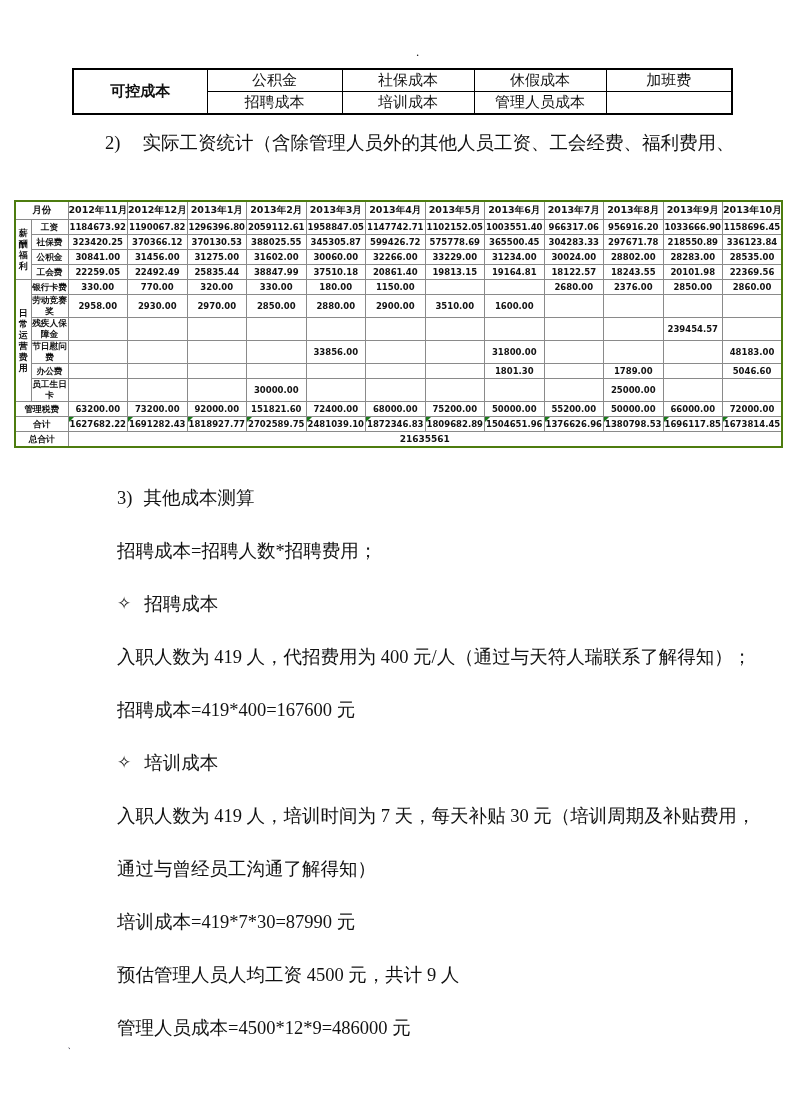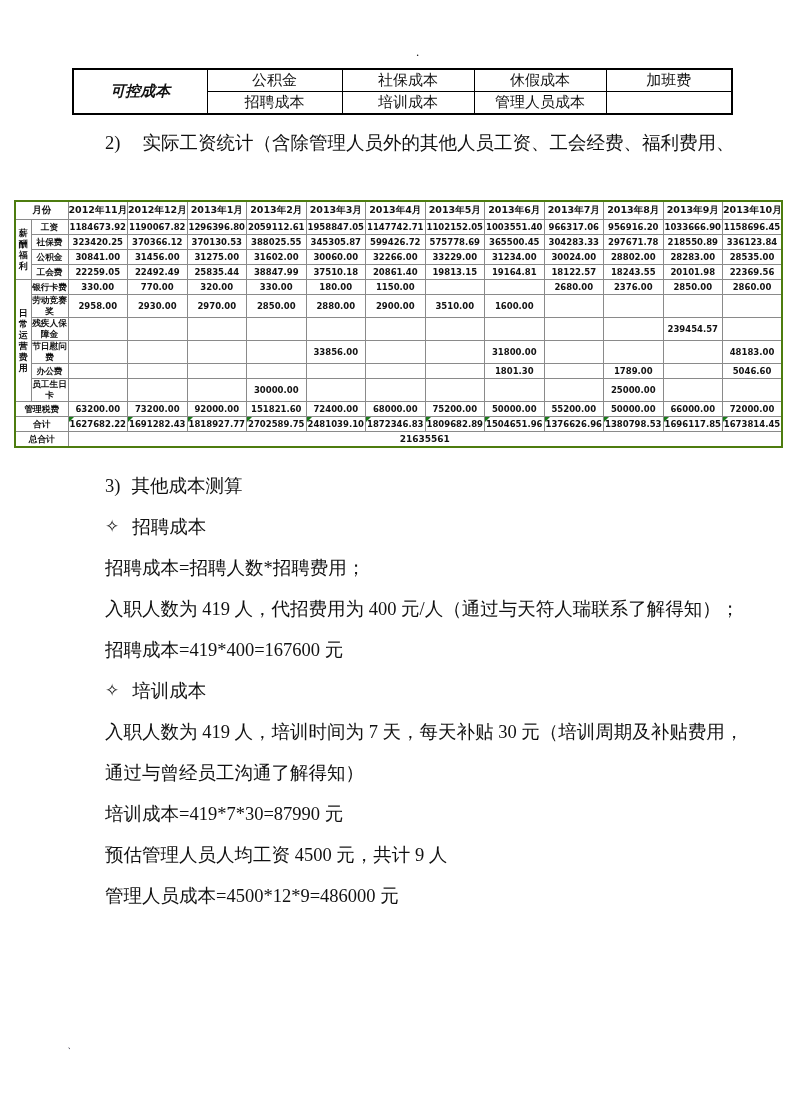--- a/index.html
+++ b/index.html
@@ -16,21 +16,21 @@
   
   .top-table {
     position:absolute; left:72px; top:68px;
     border-collapse:collapse; table-layout:fixed;
     border:2px solid #000;
   }
   .top-table td {
     border:1px solid #000; text-align:center; vertical-align:middle;
     font-size:15px; height:21px; padding:0 2px; overflow:hidden; white-space:nowrap;
   }
-  .top-table td.head { font-weight:bold; font-size:15px;font-style:italic; }
+  .top-table td.head { font-weight:bold; font-size:15px; }
 
   
   .intro { position:absolute; left:105px; top:133px; width:660px; font-size:18.5px; }
   .intro p { margin:0 0 15px 0; line-height:20px; white-space:nowrap; }
   .intro .num { margin-right:22px; }
 
   
   .cost-table {
     position:absolute; left:14px; top:200px;
     border-collapse:collapse; table-layout:fixed; width:767px;
@@ -47,21 +47,21 @@
   .cost-table td.rlabel { font-size:8.7px; line-height:11px; white-space:normal; word-break:break-all; }
   .cost-table td.group { font-size:9px; line-height:11px; word-break:break-all; padding:0 0; }
   .cost-table td.flag::before {
     content:""; position:absolute; left:0; top:0; width:0; height:0;
     border-top:5px solid var(--flag, #1a7a1a); border-right:5px solid transparent;
   }
   .cost-table td.grand { font-size:9px; white-space:nowrap; }
 
   
   .sections { position:absolute; left:105px; top:475px; width:670px; font-size:18.5px; }
-  .sections p { margin:0; height:41px; line-height:22px; white-space:nowrap; }
+  .sections p { margin:12px; height:41px; line-height:22px; white-space:nowrap; }
   .sections .num { margin-right:11px; }
   .sections .bul { margin-right:13px; font-size:17px; position:relative; top:-1px; }
 </style>
 </head>
 <body>
 
 <div class="page">
 
   <span class="stray-top">.</span>
 
@@ -311,22 +311,22 @@
         </tr>
         <tr>
           <td class="rlabel" colspan="2">总合计</td>
           <td class="grand" colspan="12">21635561</td>
         </tr>
       </tbody>
   </table>
 
   <div class="sections" id="sections">
       <p><span class="num">3)</span>其他成本测算</p>
+      <p>招聘成本=招聘人数*招聘费用；</p>
       <p><span class="bul">✧</span>招聘成本</p>
-      <p>招聘成本=招聘人数*招聘费用；</p>
       <p>入职人数为 419 人，代招费用为 400 元/人（通过与天符人瑞联系了解得知）；</p>
       <p>招聘成本=419*400=167600 元</p>
       <p><span class="bul">✧</span>培训成本</p>
       <p>入职人数为 419 人，培训时间为 7 天，每天补贴 30 元（培训周期及补贴费用，</p>
       <p>通过与曾经员工沟通了解得知）</p>
       <p>培训成本=419*7*30=87990 元</p>
       <p>预估管理人员人均工资 4500 元，共计 9 人</p>
       <p>管理人员成本=4500*12*9=486000 元</p>
     </div>
 

